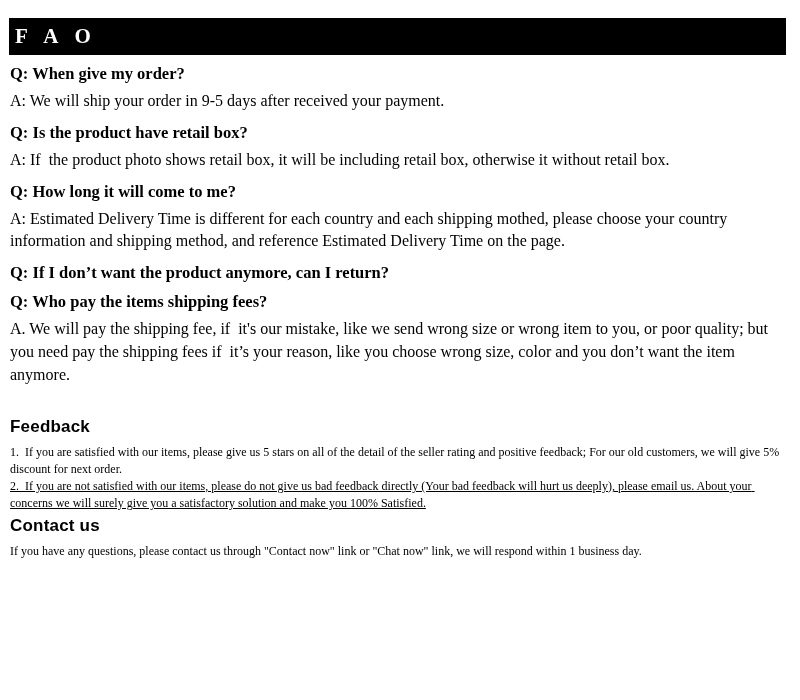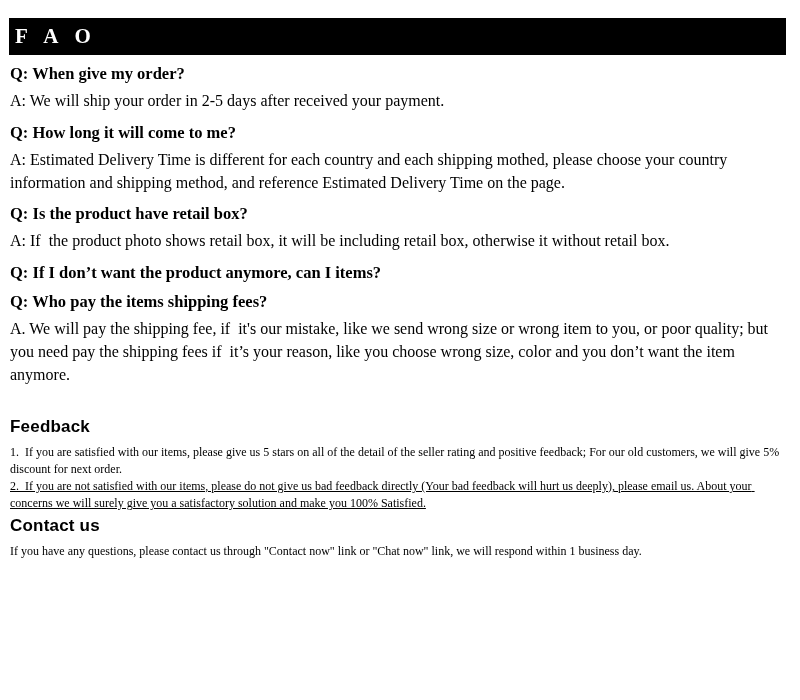--- a/index.html
+++ b/index.html
@@ -106,35 +106,35 @@
 <div class="page">
 
   <div class="banner">
     <div class="banner-title">F A O</div>
   </div>
 
   <div class="content">
 
     <div class="qa-block">
       <p class="question">Q: When give my order?</p>
-      <p class="answer">A: We will ship your order in 2-5 days after received your payment.</p>
+      <p class="answer">A: We will ship your order in 9-5 days after received your payment.</p>
+    </div>
+
+    <div class="qa-block">
+      <p class="question">Q: Is the product have retail box?</p>
+      <p class="answer">A: If  the product photo shows retail box, it will be including retail box, otherwise it without retail box.</p>
     </div>
 
     <div class="qa-block">
       <p class="question">Q: How long it will come to me?</p>
       <p class="answer">A: Estimated Delivery Time is different for each country and each shipping mothed, please choose your country information and shipping method, and reference Estimated Delivery Time on the page.</p>
     </div>
 
     <div class="qa-block">
-      <p class="question">Q: Is the product have retail box?</p>
-      <p class="answer">A: If  the product photo shows retail box, it will be including retail box, otherwise it without retail box.</p>
-    </div>
-
-    <div class="qa-block">
-      <p class="question">Q: If I don’t want the product anymore, can I items?</p>
+      <p class="question">Q: If I don’t want the product anymore, can I return?</p>
     </div>
 
     <div class="qa-block">
       <p class="question">Q: Who pay the items shipping fees?</p>
       <p class="answer">A. We will pay the shipping fee, if  it's our mistake, like we send wrong size or wrong item to you, or poor quality; but you need pay the shipping fees if  it’s your reason, like you choose wrong size, color and you don’t want the item anymore.</p>
     </div>
 
     <h2 class="section-heading section-feedback">Feedback</h2>
     <p class="para">1.  If you are satisfied with our items, please give us 5 stars on all of the detail of the seller rating and positive feedback; For our old customers, we will give 5% discount for next order.</p>
     <p class="para">2.  If you are not satisfied with our items, please do not give us bad feedback directly (Your bad feedback will hurt us deeply), please email us. About your concerns we will surely give you a satisfactory solution and make you 100% Satisfied.</p>

